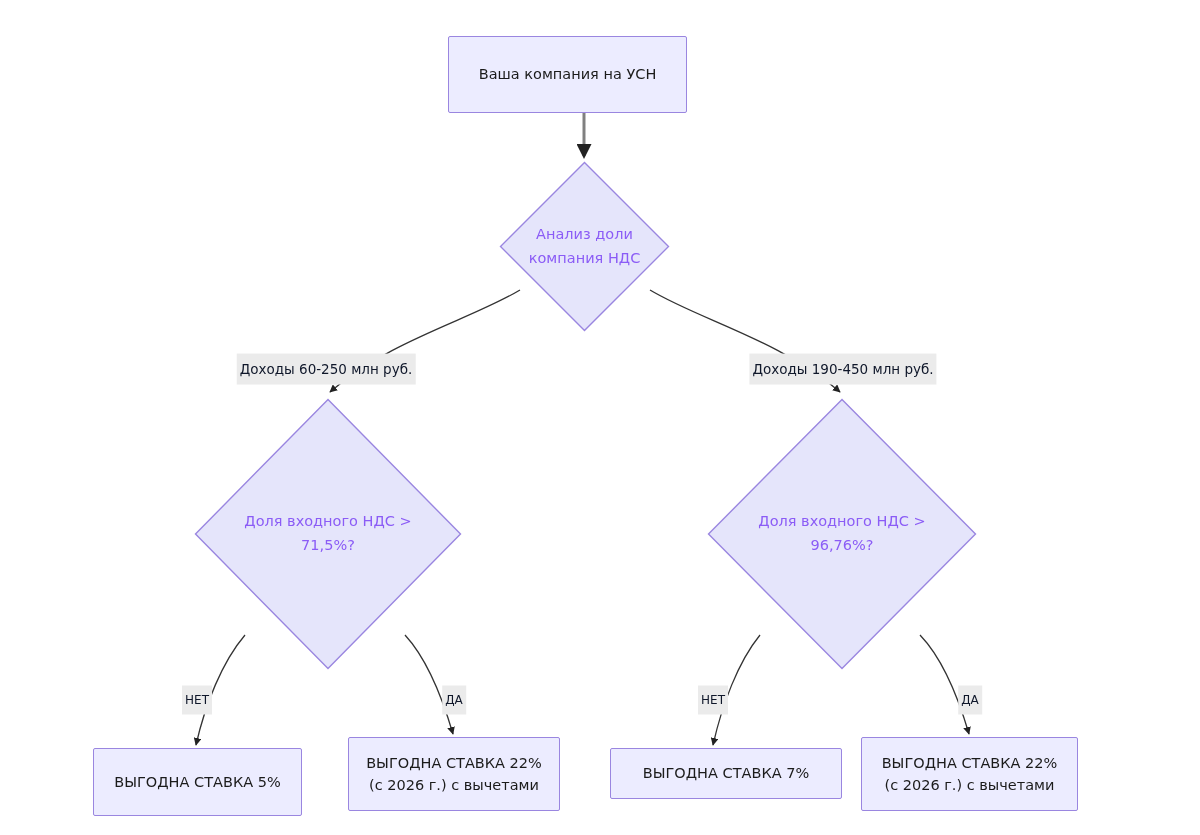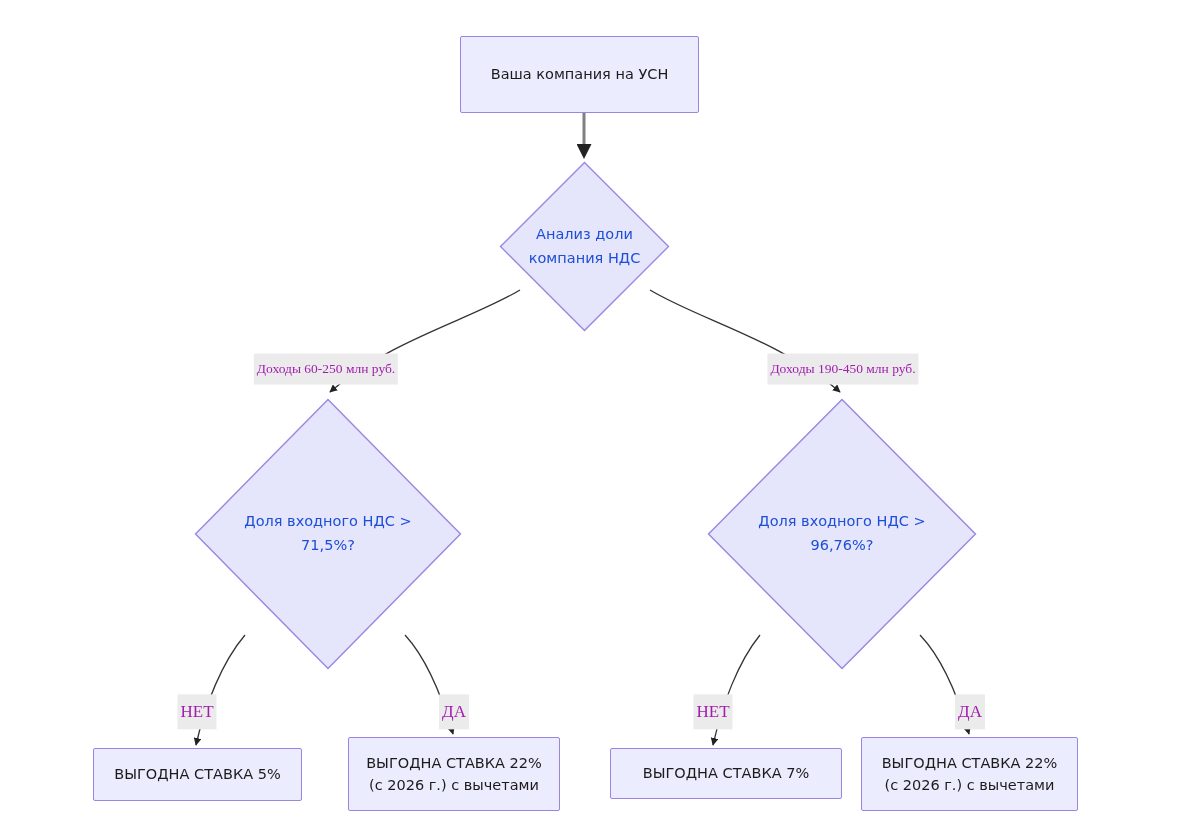--- a/index.html
+++ b/index.html
@@ -69,40 +69,38 @@
     stroke: #9a86e0;
     stroke-width: 1.4;
   }
   .diamond-label {
     position: absolute;
     inset: 0;
     display: flex;
     align-items: center;
     justify-content: center;
     text-align: center;
-    color: #1d4ed8;
+    color: #8b5cf6;
     font-size: 14.5px;
     line-height: 1.65;
     pointer-events: none;
   }
   
   .edge-label {
     position: absolute;
     background: #ebebeb;
-    color: #a21caf;
+    color: #0f172a;
     font-size: 13.5px;
     line-height: 1.25;
     padding: 7px 3px;
     white-space: nowrap;
     transform: translate(-50%, -50%);
-    font-family: Liberation Serif, serif;
   }
   .edge-label.small {
-    font-size: 17px;
-    margin-top: 12px;
+    font-size: 12px;
   }
 </style>
 </head>
 <body>
 
 <div id="flowchart">
 
   <svg class="edges" viewBox="0 0 1200 835">
     <defs>
       <marker id="arrow" viewBox="0 0 10 10" refX="9" refY="5" markerWidth="6" markerHeight="6" orient="auto-start-reverse">
@@ -121,21 +119,21 @@
 
     <path class="edge-path" d="M 245,635 C 222,662 205,705 196,745" marker-end="url(#arrow)"></path>
 
     <path class="edge-path" d="M 405,635 C 428,660 443,700 453,734" marker-end="url(#arrow)"></path>
 
     <path class="edge-path" d="M 760,635 C 738,662 722,705 713,745" marker-end="url(#arrow)"></path>
 
     <path class="edge-path" d="M 920,635 C 944,660 959,700 969,734" marker-end="url(#arrow)"></path>
   </svg>
 
-  <div class="node box" style="left:460px; top:36px; width:239px; height:77px;">
+  <div class="node box" style="left:448px; top:36px; width:239px; height:77px;">
     <div>
       <div>Ваша компания на УСН</div>
     </div>
   </div>
 
   <div class="diamond-wrap" style="left:499px; top:161px; width:171px; height:171px;">
     <svg class="diamond-shape" viewBox="0 0 171 171" preserveAspectRatio="none">
       <polygon points="85.5,1.5 169.5,85.5 85.5,169.5 1.5,85.5"></polygon>
     </svg>
     <div class="diamond-label">
@@ -163,21 +161,21 @@
       <polygon points="135,1.5 268.5,136 135,270.5 1.5,136"></polygon>
     </svg>
     <div class="diamond-label">
       <div>
         <div>Доля входного НДС &gt;</div>
         <div>96,76%?</div>
       </div>
     </div>
   </div>
 
-  <div class="node box" style="left:93px; top:748px; width:209px; height:53px;">
+  <div class="node box" style="left:93px; top:748px; width:209px; height:68px;">
     <div>
       <div>ВЫГОДНА СТАВКА 5%</div>
     </div>
   </div>
 
   <div class="node box" style="left:348px; top:737px; width:212px; height:74px;">
     <div>
       <div>ВЫГОДНА СТАВКА 22%</div>
       <div>(с 2026 г.) с вычетами</div>
     </div>

